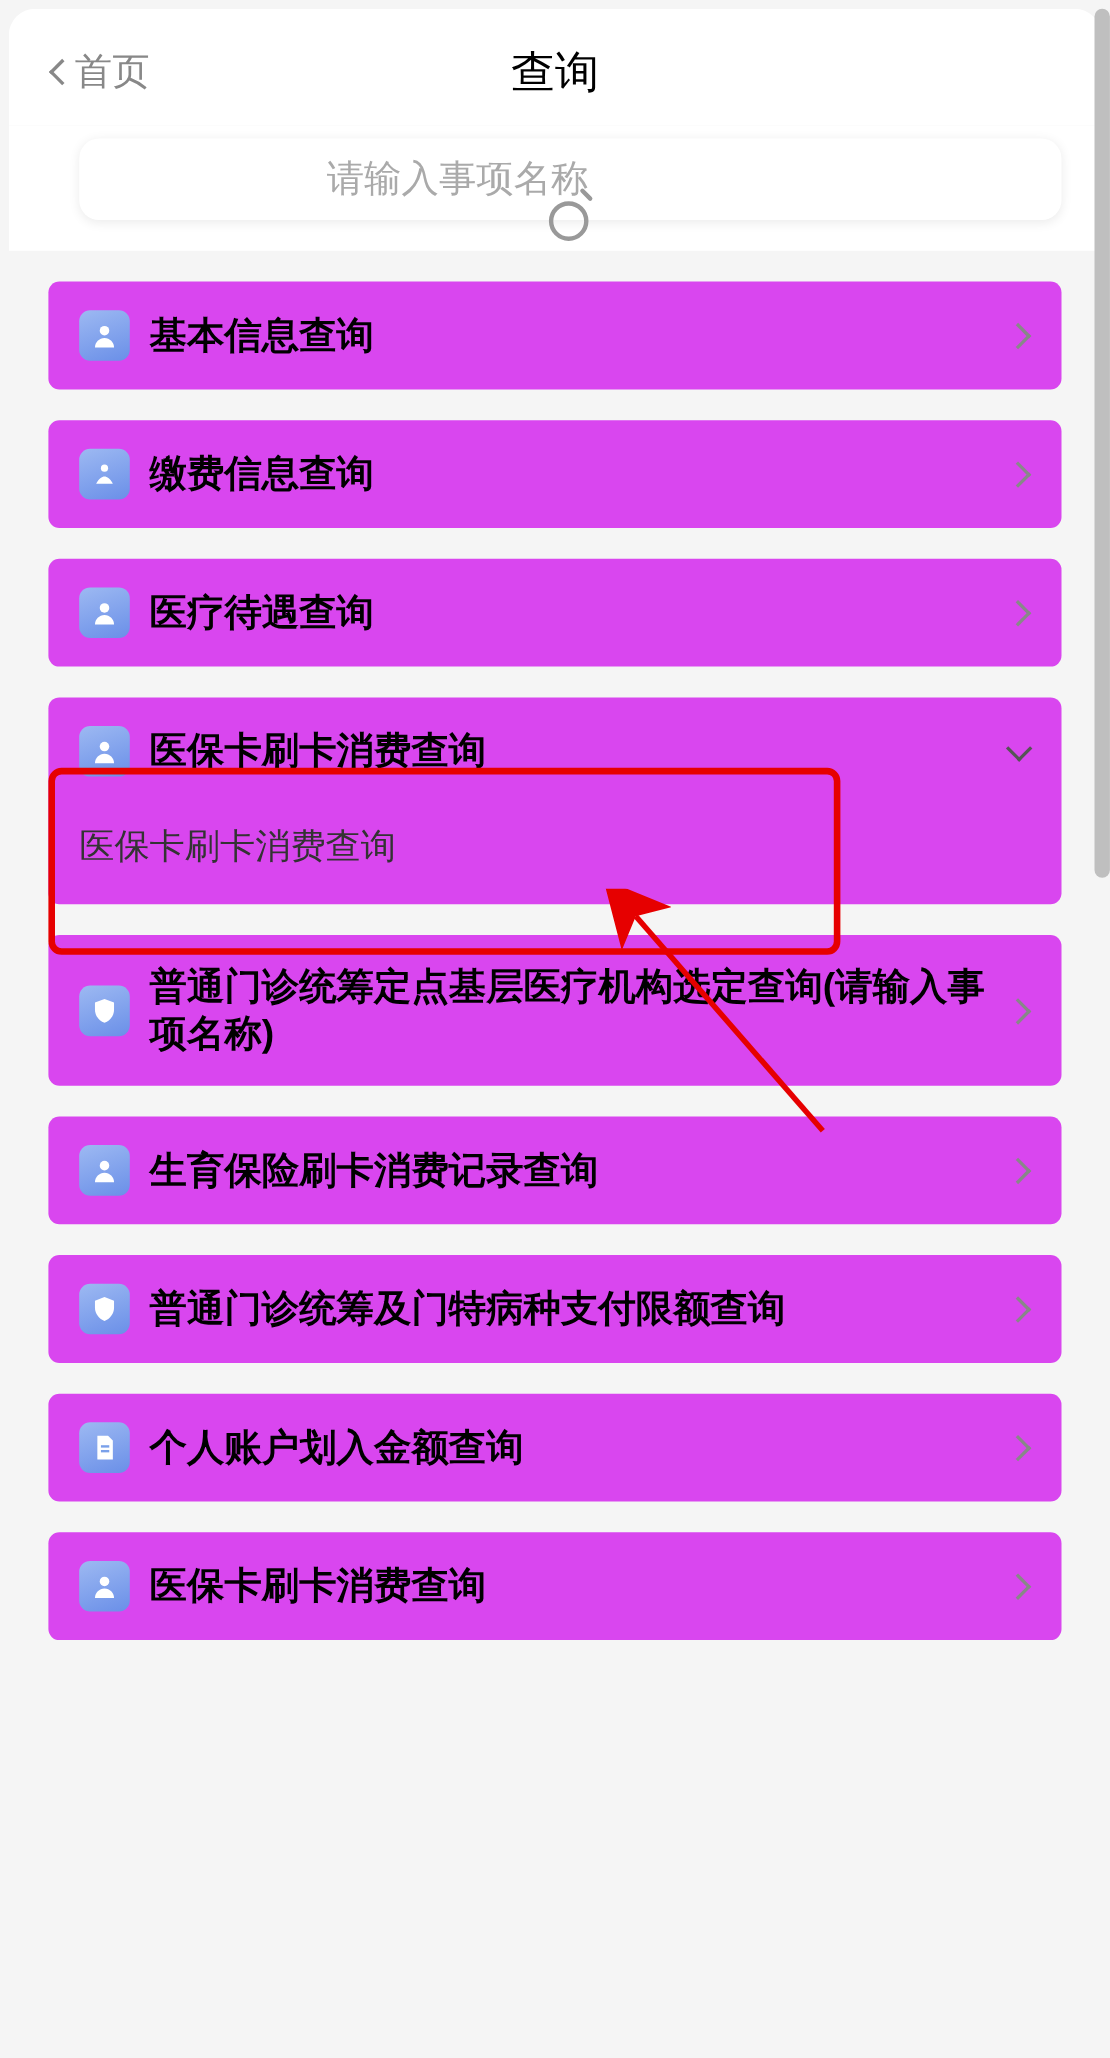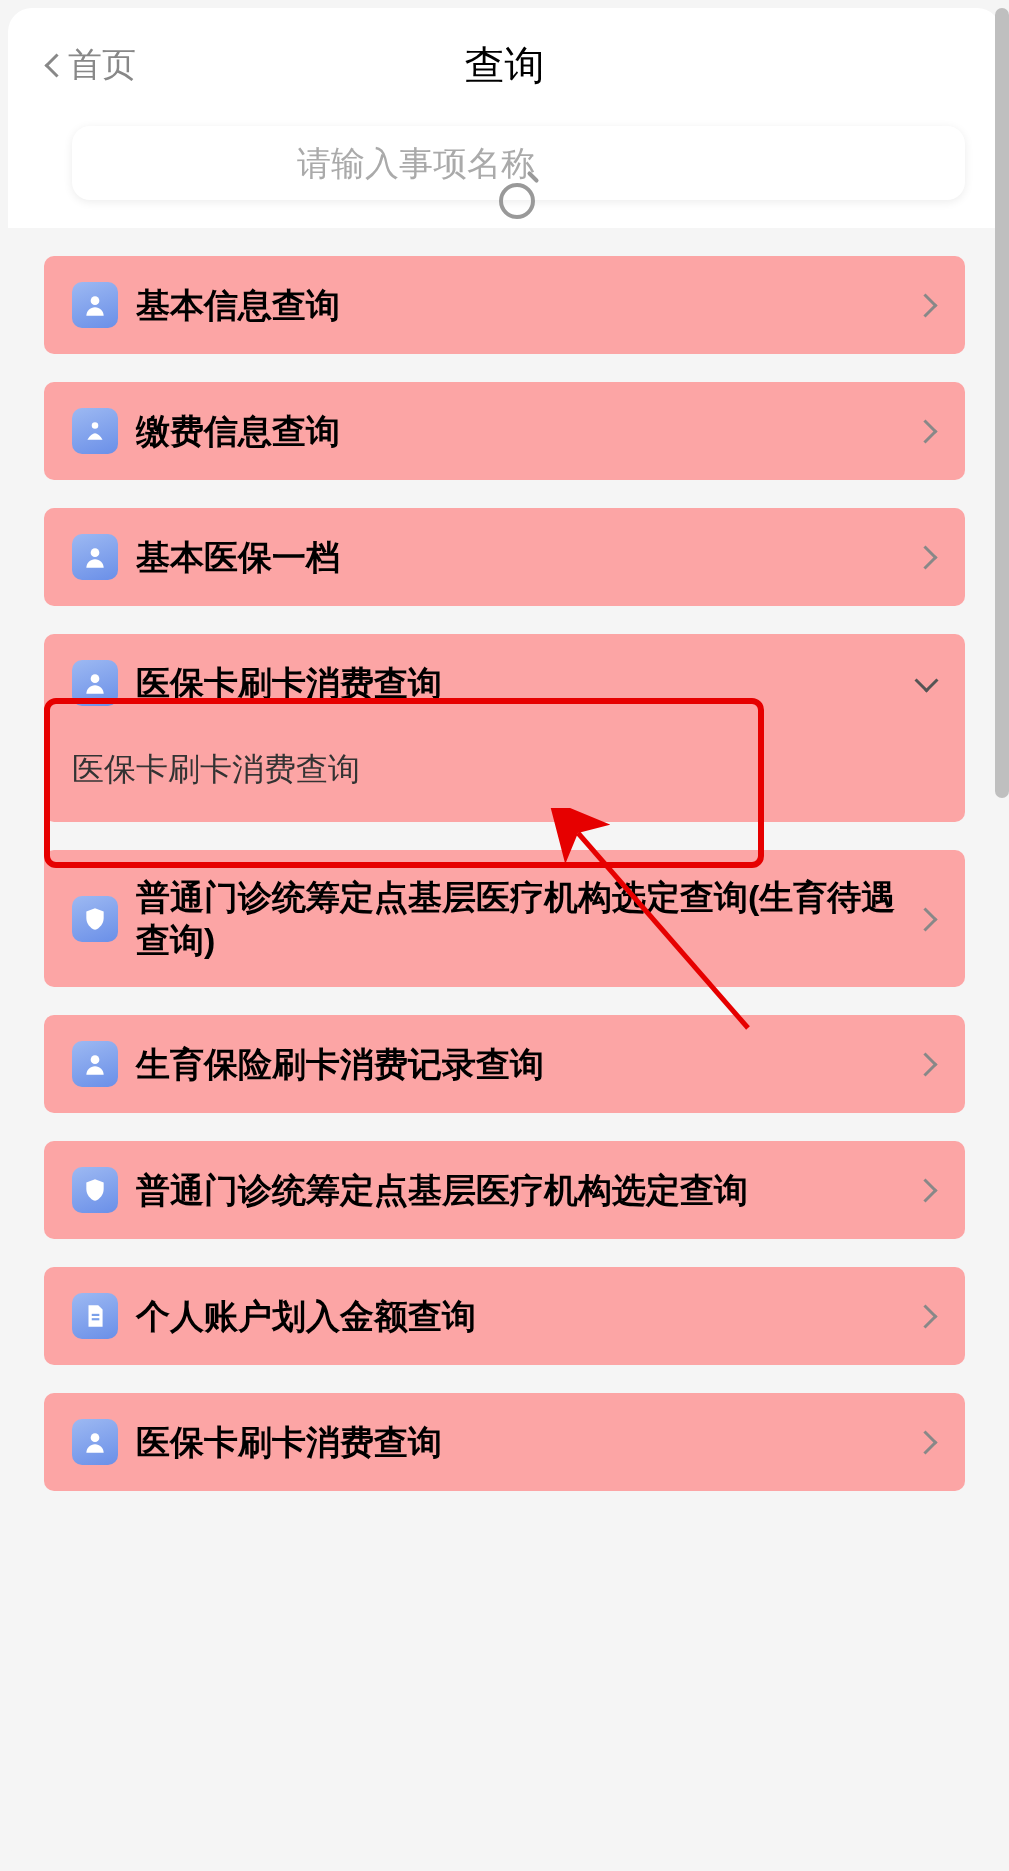--- a/index.html
+++ b/index.html
@@ -109,21 +109,21 @@
       background: #999;
       transform: rotate(-45deg);
       bottom: -1px;
       right: 4px;
       border-radius: 2px;
     }
     .list {
       padding: 0 36px;
     }
     .card {
-      background: #fca5a5;
+      background: #d946ef;
       border-radius: 10px;
       margin-top: 28px;
       padding: 26px 28px;
     }
     .row {
       display: flex;
       align-items: center;
       gap: 18px;
       cursor: pointer;
     }
@@ -248,21 +248,21 @@
           </div>
         </div>
         <div class="card">
           <div class="row">
             <div class="icon-box">
               <svg viewBox="0 0 24 24">
                 <circle cx="12" cy="8" r="4"></circle>
                 <path d="M4 22c0-4.4 3.6-8 8-8s8 3.6 8 8"></path>
               </svg>
             </div>
-            <div class="row-title">基本医保一档</div>
+            <div class="row-title">医疗待遇查询</div>
             <div class="chevron-right"></div>
           </div>
         </div>
         <div class="card">
           <div class="row">
             <div class="icon-box">
               <svg viewBox="0 0 24 24">
                 <circle cx="12" cy="8" r="4"></circle>
                 <path d="M4 22c0-4.4 3.6-8 8-8s8 3.6 8 8"></path>
               </svg>
@@ -272,21 +272,21 @@
           </div>
           <div class="sub-item">医保卡刷卡消费查询</div>
         </div>
         <div class="card">
           <div class="row">
             <div class="icon-box">
               <svg viewBox="0 0 24 24">
                 <path d="M12 2l8 3v6c0 5-3.5 9.5-8 11-4.5-1.5-8-6-8-11V5l8-3z"></path>
               </svg>
             </div>
-            <div class="row-title">普通门诊统筹定点基层医疗机构选定查询(生育待遇查询)</div>
+            <div class="row-title">普通门诊统筹定点基层医疗机构选定查询(请输入事项名称)</div>
             <div class="chevron-right"></div>
           </div>
         </div>
         <div class="card">
           <div class="row">
             <div class="icon-box">
               <svg viewBox="0 0 24 24">
                 <circle cx="12" cy="8" r="4"></circle>
                 <path d="M4 22c0-4.4 3.6-8 8-8s8 3.6 8 8"></path>
               </svg>
@@ -295,21 +295,21 @@
             <div class="chevron-right"></div>
           </div>
         </div>
         <div class="card">
           <div class="row">
             <div class="icon-box">
               <svg viewBox="0 0 24 24">
                 <path d="M12 2l8 3v6c0 5-3.5 9.5-8 11-4.5-1.5-8-6-8-11V5l8-3z"></path>
               </svg>
             </div>
-            <div class="row-title">普通门诊统筹定点基层医疗机构选定查询</div>
+            <div class="row-title">普通门诊统筹及门特病种支付限额查询</div>
             <div class="chevron-right"></div>
           </div>
         </div>
         <div class="card">
           <div class="row">
             <div class="icon-box">
               <svg viewBox="0 0 24 24">
                 <path d="M6 2h9l4 4v16H6z"></path>
                 <rect x="9" y="10" width="7" height="2" fill="#7aa0ea"></rect>
                 <rect x="9" y="14" width="7" height="2" fill="#7aa0ea"></rect>

